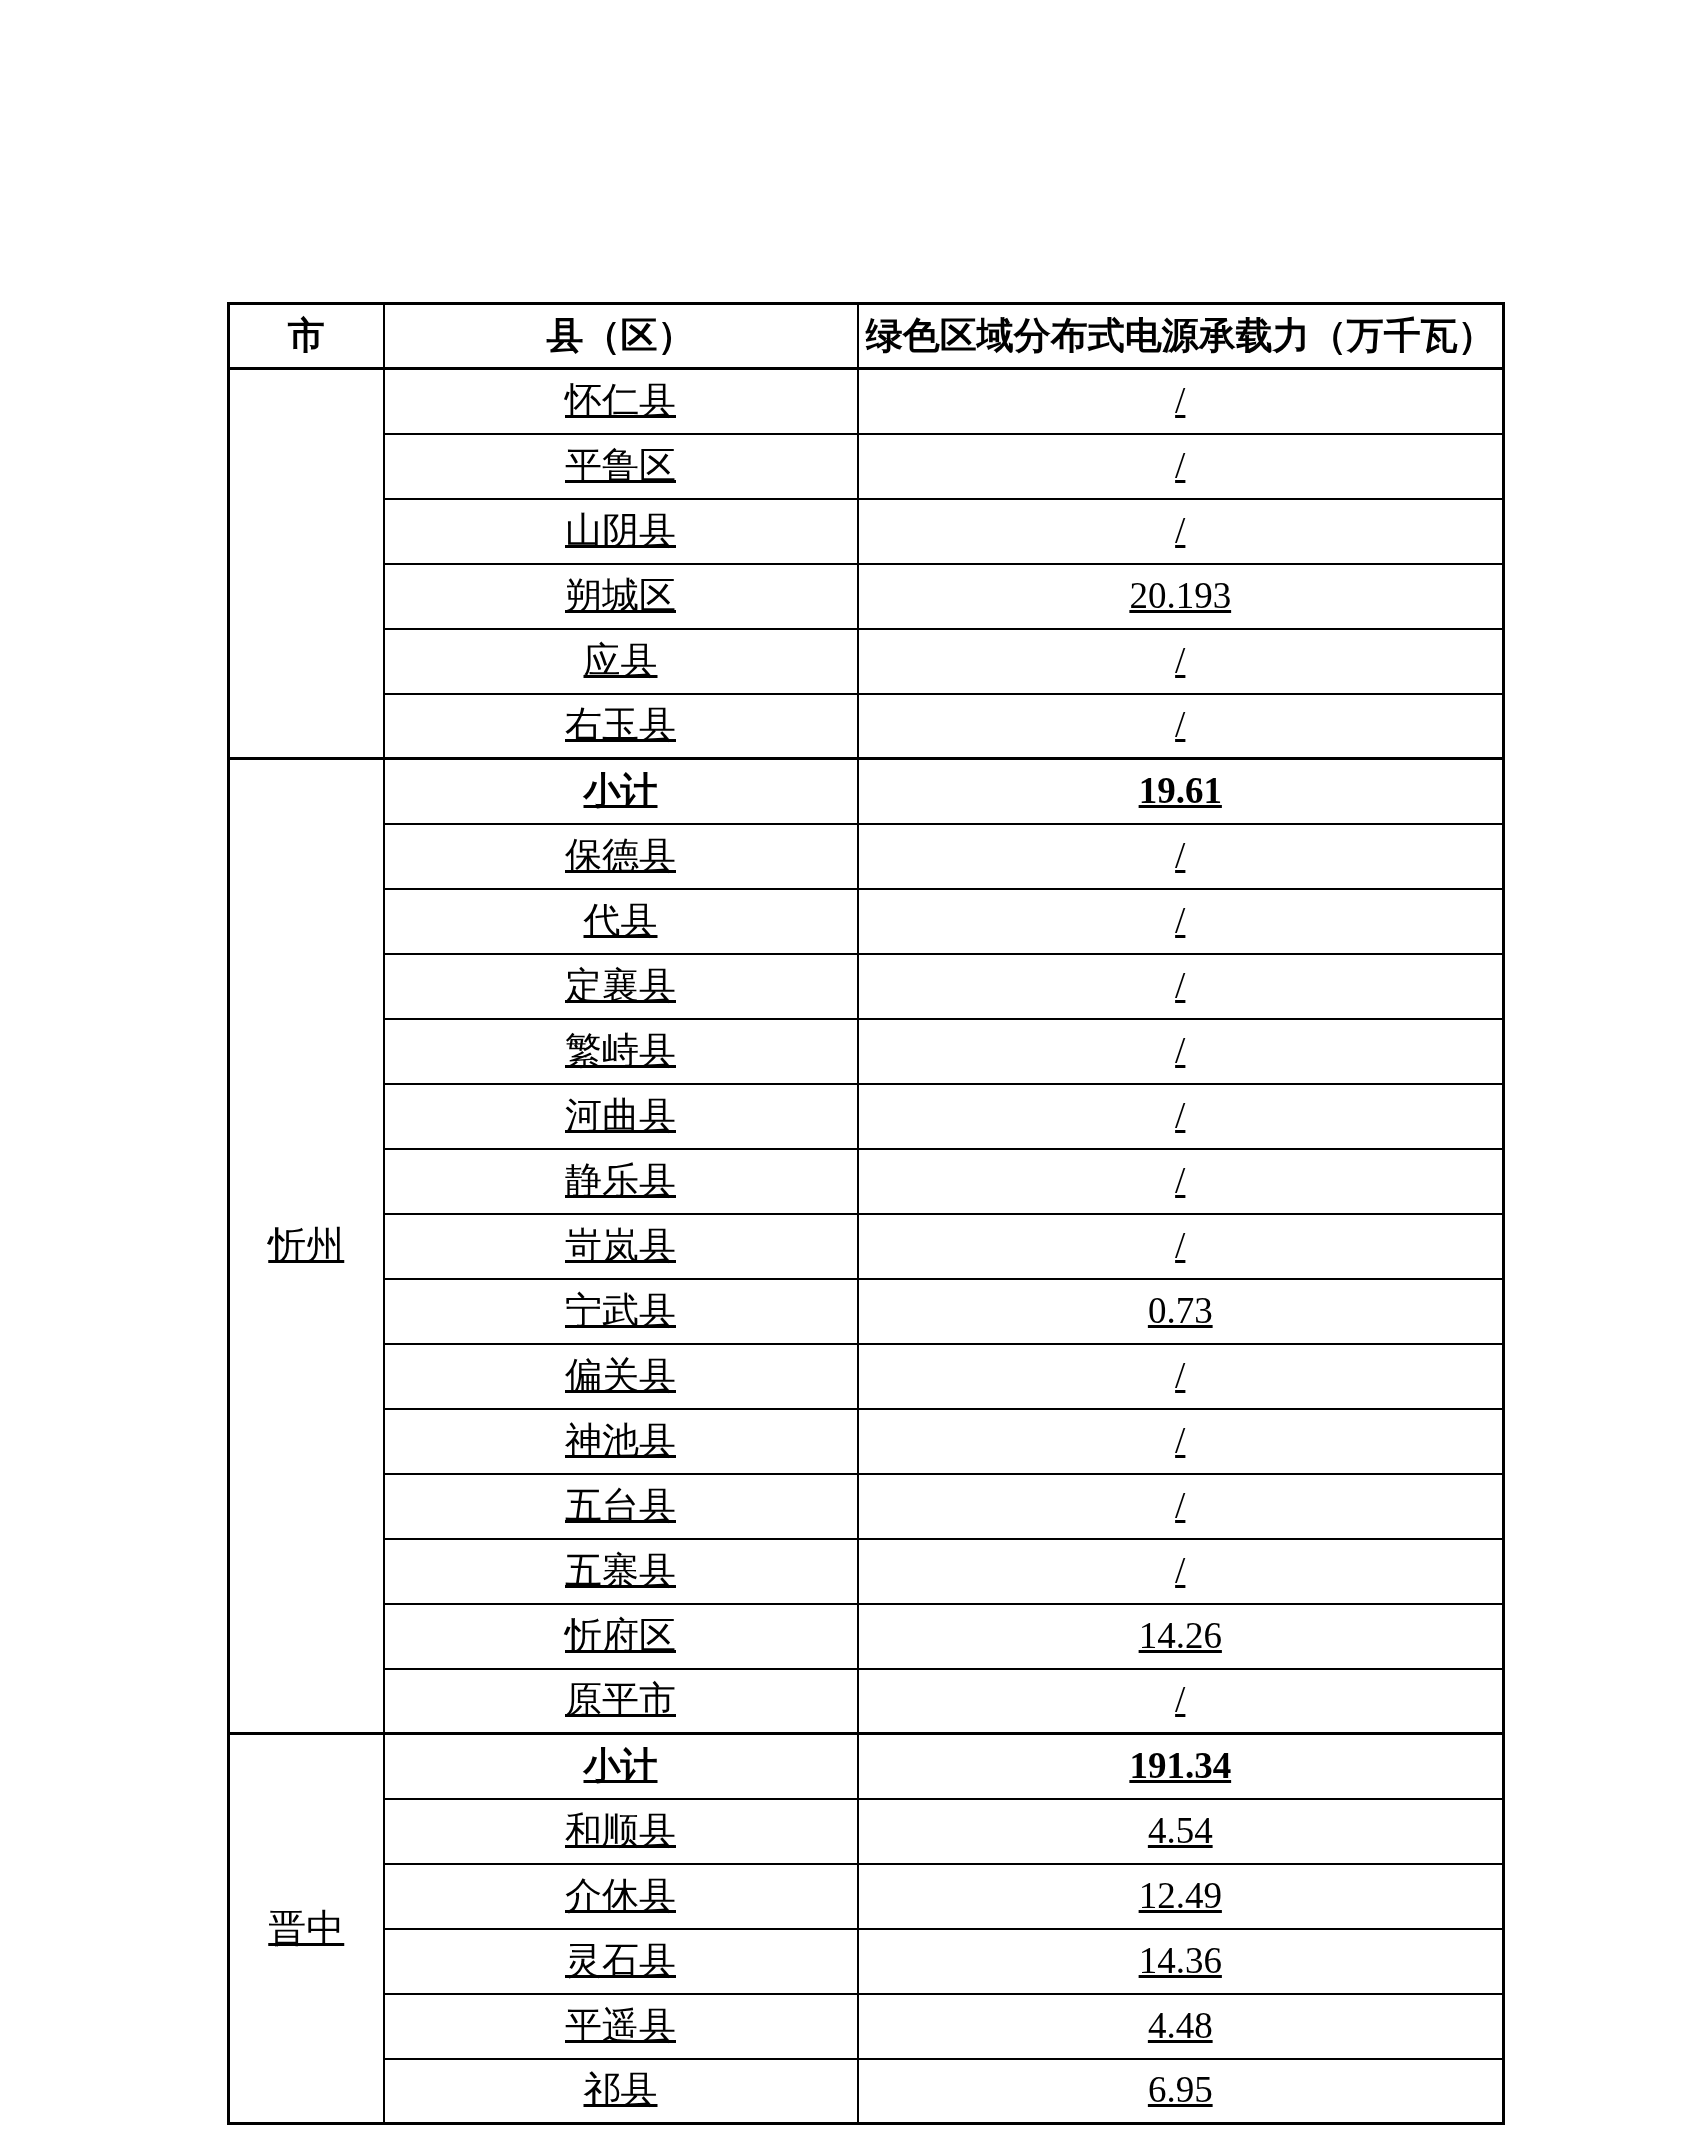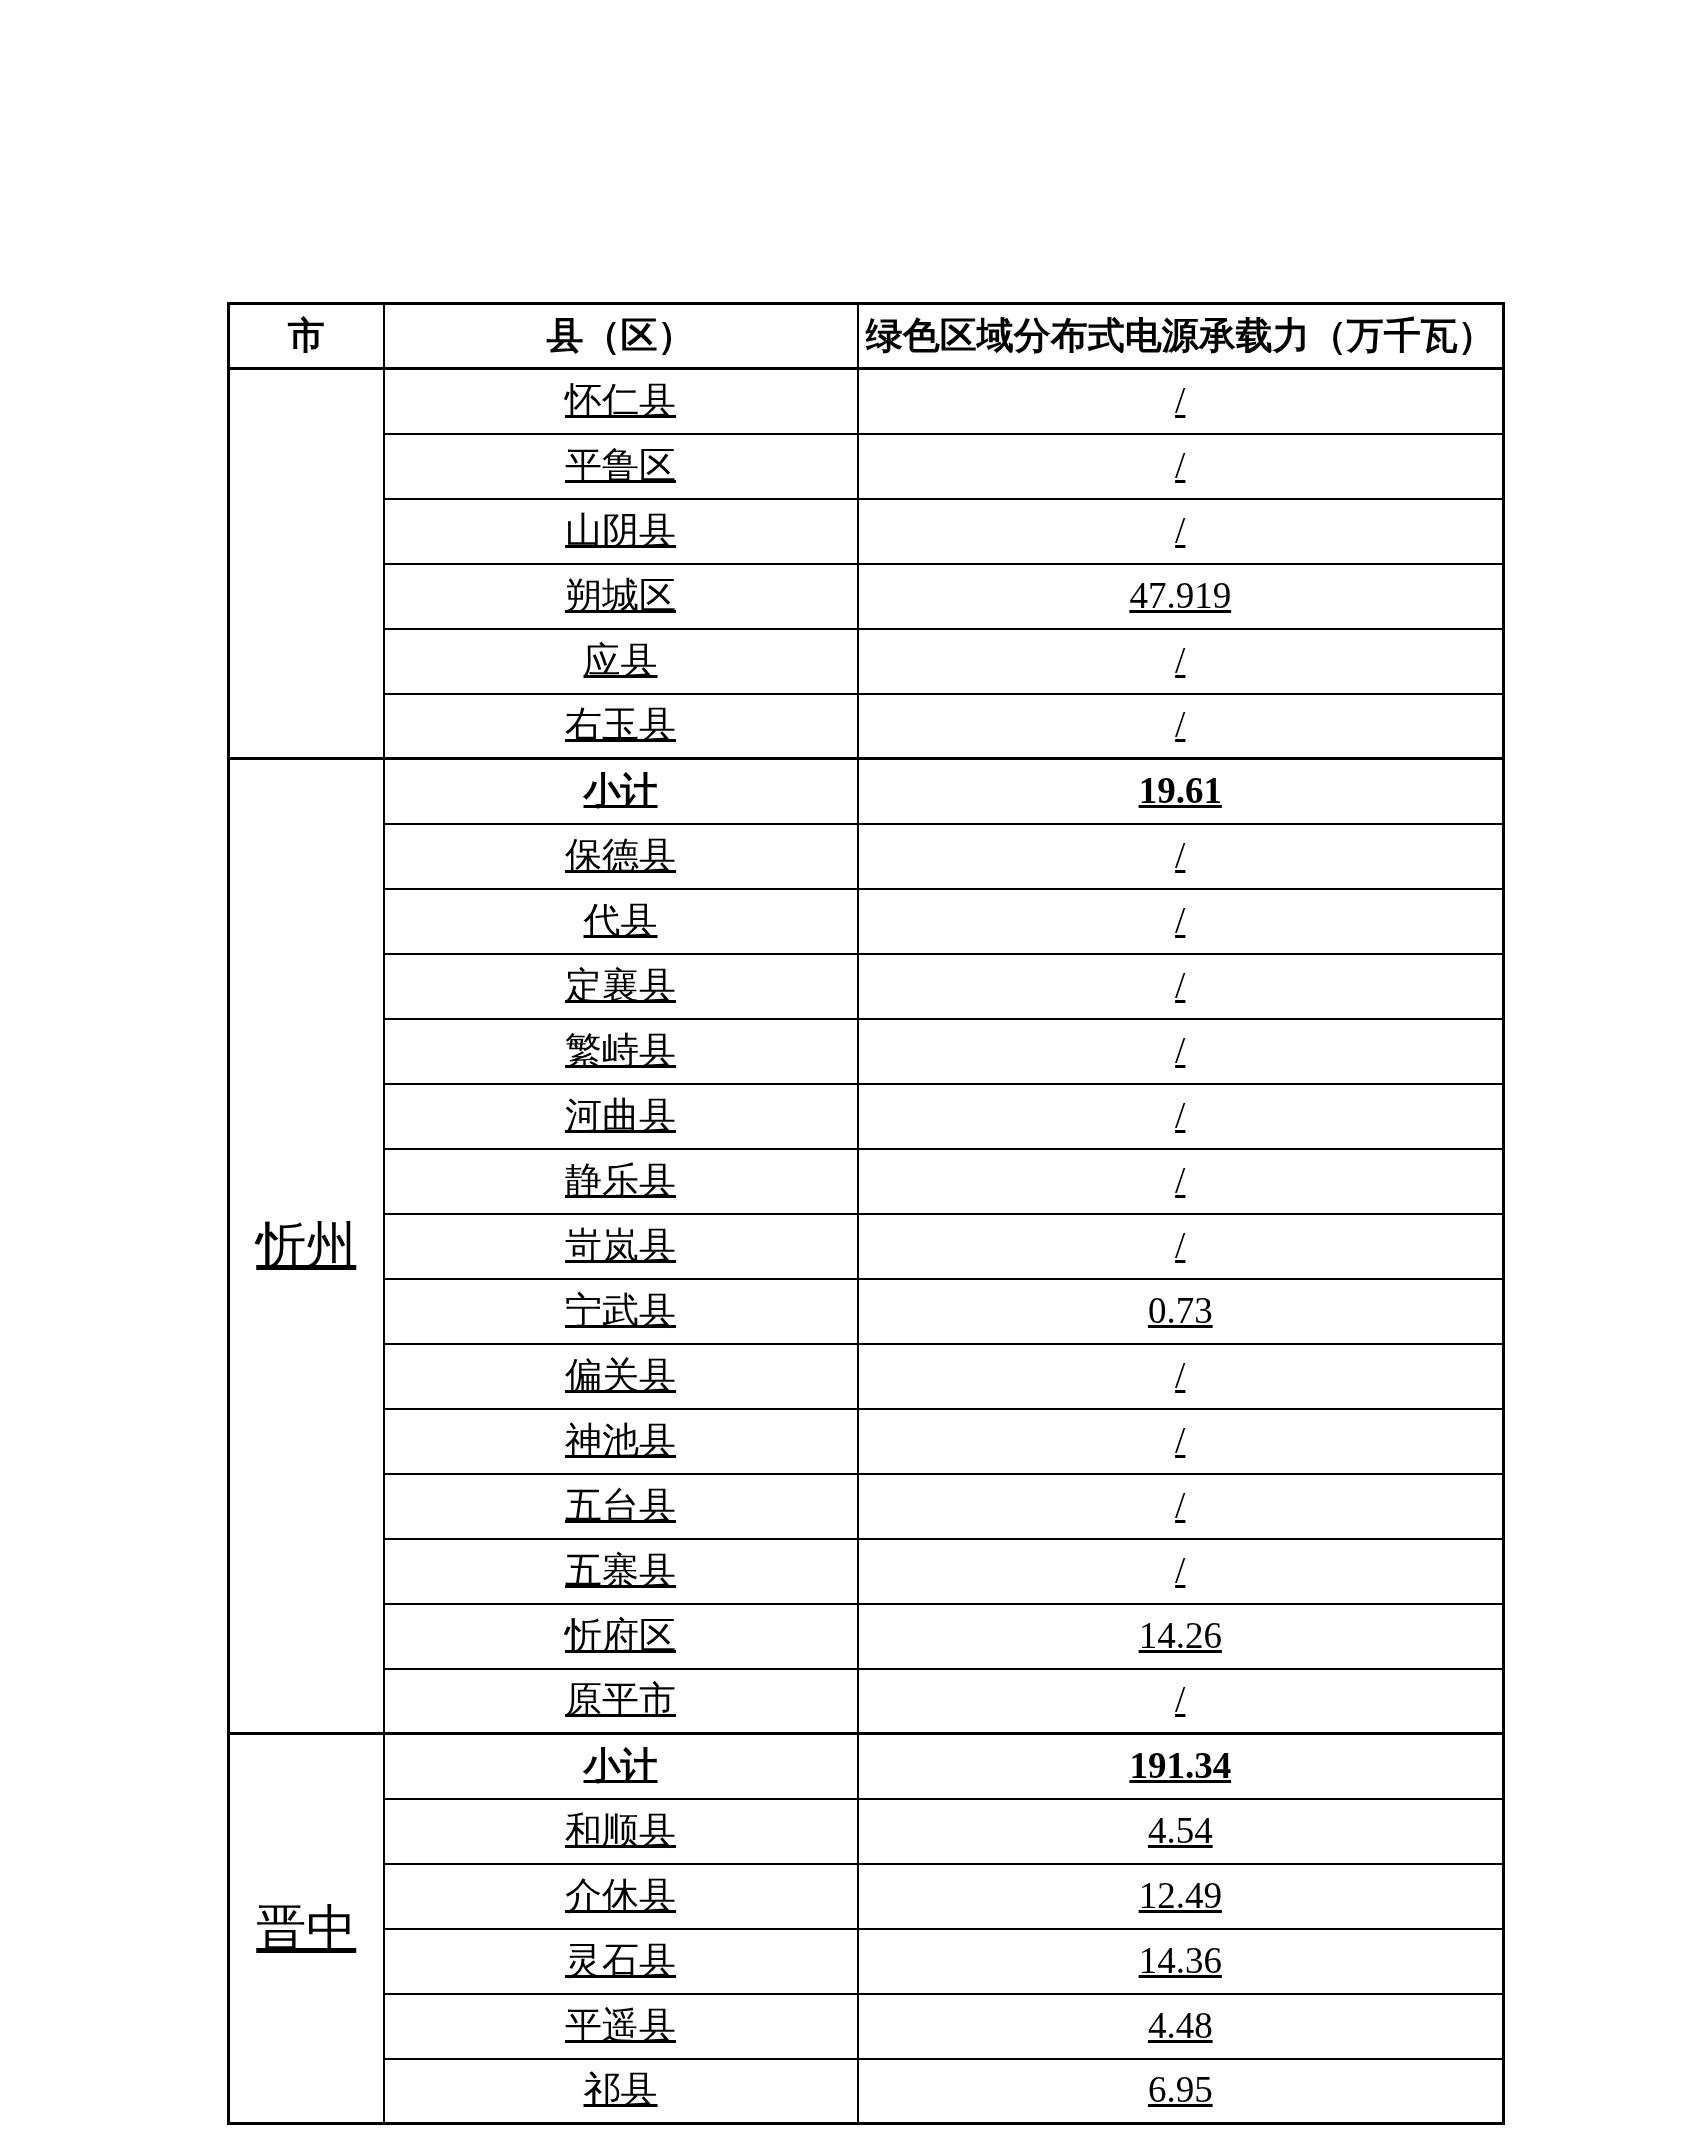--- a/index.html
+++ b/index.html
@@ -40,21 +40,21 @@
   }
   th {
     height: 65px;
     font-weight: bold;
     border-bottom: 3.4px solid #000000;
   }
   td { height: 65px; text-decoration: underline; }
   
   tr.group-start > td { border-top: 3.4px solid #000000; }
   .bold-row { font-weight: bold; }
-  .city-cell { font-size: 50px; border-radius: 25px; }
+  .city-cell { font-size: 38px; border-radius: 25px; }
 </style>
 </head>
 <body>
 
 <div class="page">
   <table class="doc-table">
     <colgroup>
       <col class="c-city">
       <col class="c-county">
       <col class="c-value">
@@ -75,21 +75,21 @@
         <tr>
           <td>平鲁区</td>
           <td>/</td>
         </tr>
         <tr>
           <td>山阴县</td>
           <td>/</td>
         </tr>
         <tr>
           <td>朔城区</td>
-          <td>47.919</td>
+          <td>20.193</td>
         </tr>
         <tr>
           <td>应县</td>
           <td>/</td>
         </tr>
         <tr>
           <td>右玉县</td>
           <td>/</td>
         </tr>
         <tr class="group-start">

